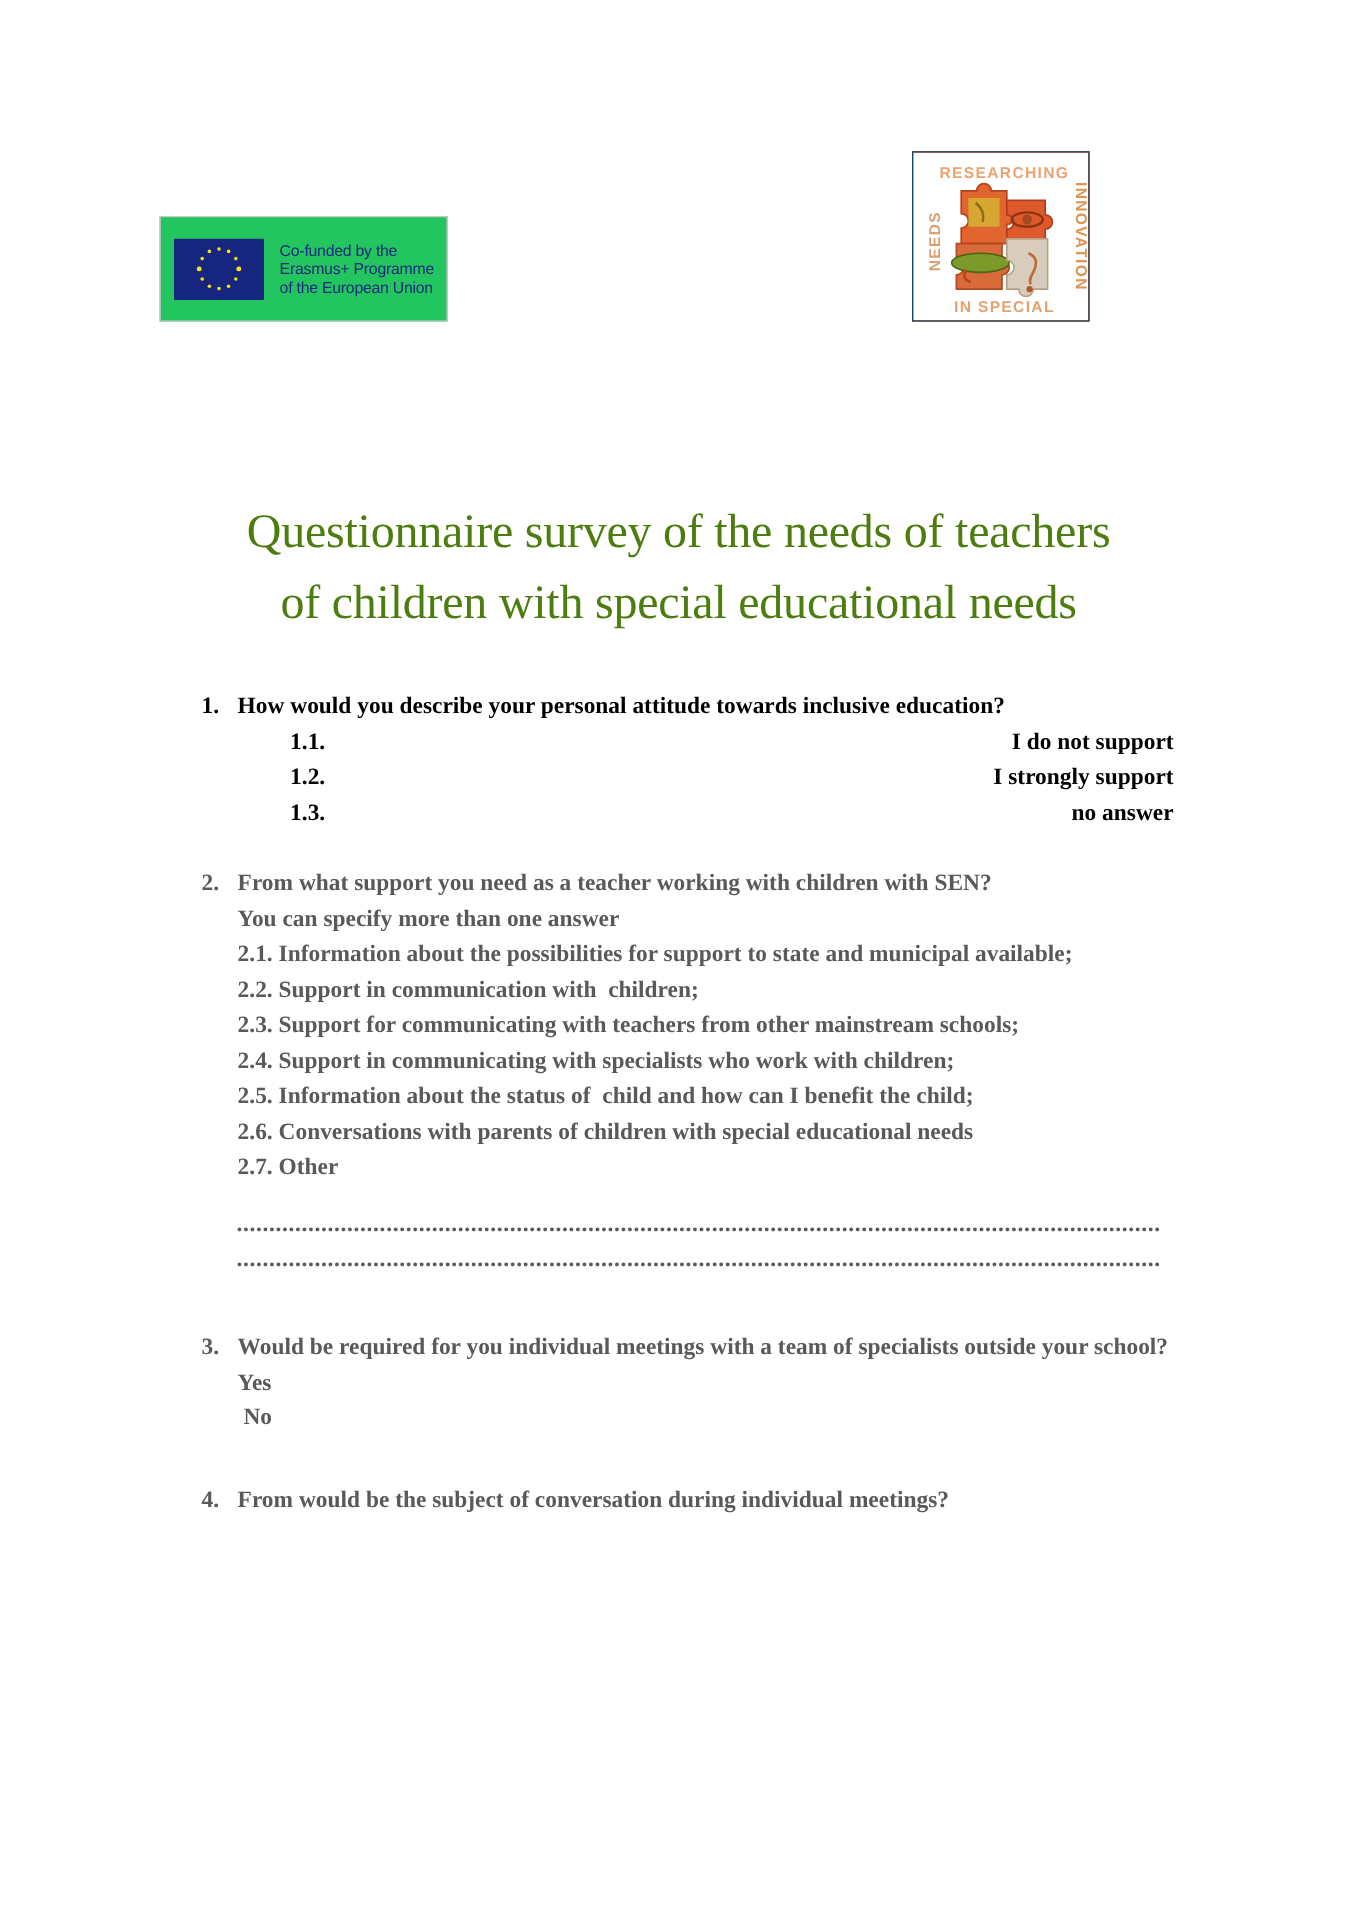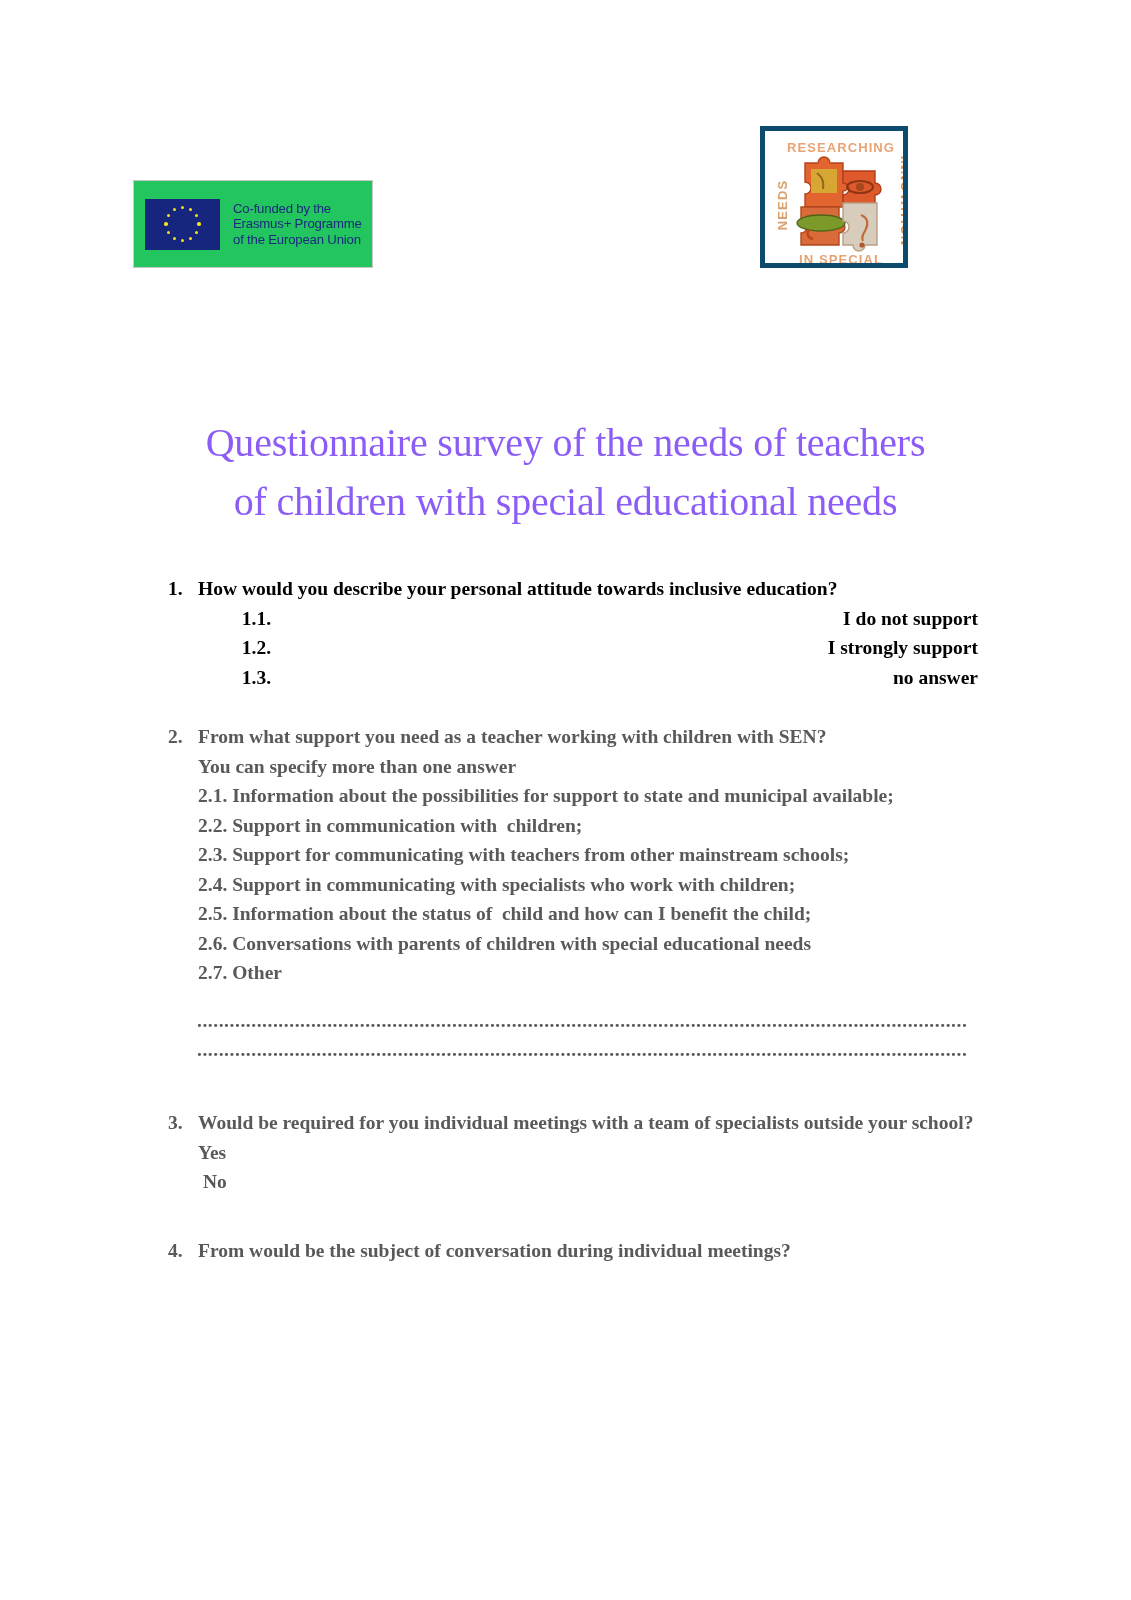--- a/index.html
+++ b/index.html
@@ -55,34 +55,34 @@
     white-space: nowrap;
   }
 
   .logo-puzzle {
     position: absolute;
     left: 760px;
     top: 126px;
     width: 148px;
     height: 142px;
     background: #c2410c;
-    border: 5px solid #0c4a6e;
+    border: 1px solid #0c4a6e;
     box-sizing: border-box;
     overflow: hidden;
   }
   .logo-puzzle svg { display: block; }
 
   
   .doc-title {
     position: absolute;
     left: 110px;
     top: 386px;
     width: 911px;
     text-align: center;
-    color: #8b5cf6;
+    color: #4d7c0f;
     font-size: 40px;
     line-height: 59px;
     font-weight: normal;
     letter-spacing: -0.2px;
   }
 
   
   .qblock {
     position: absolute;
     font-weight: bold;

